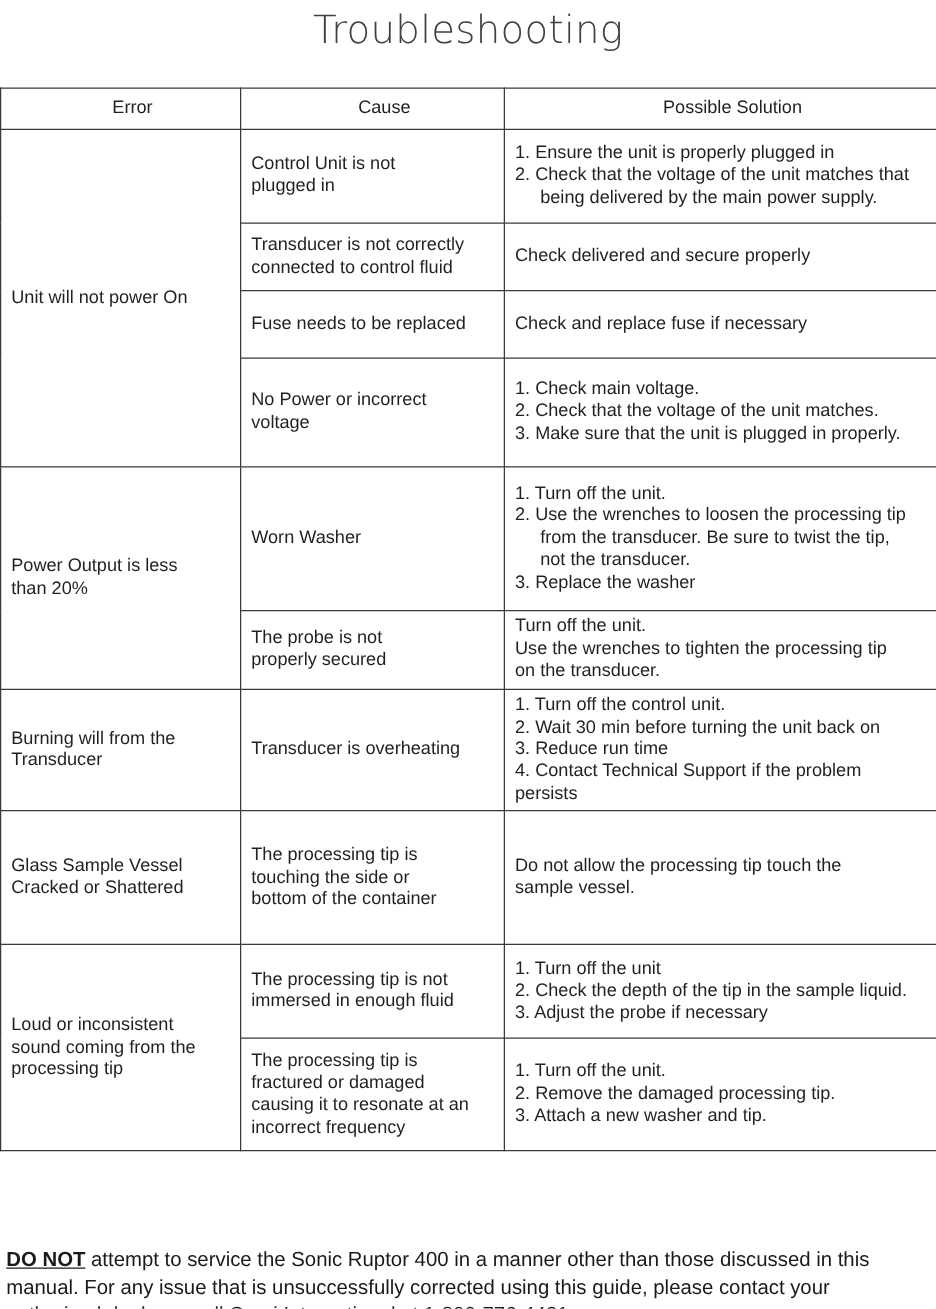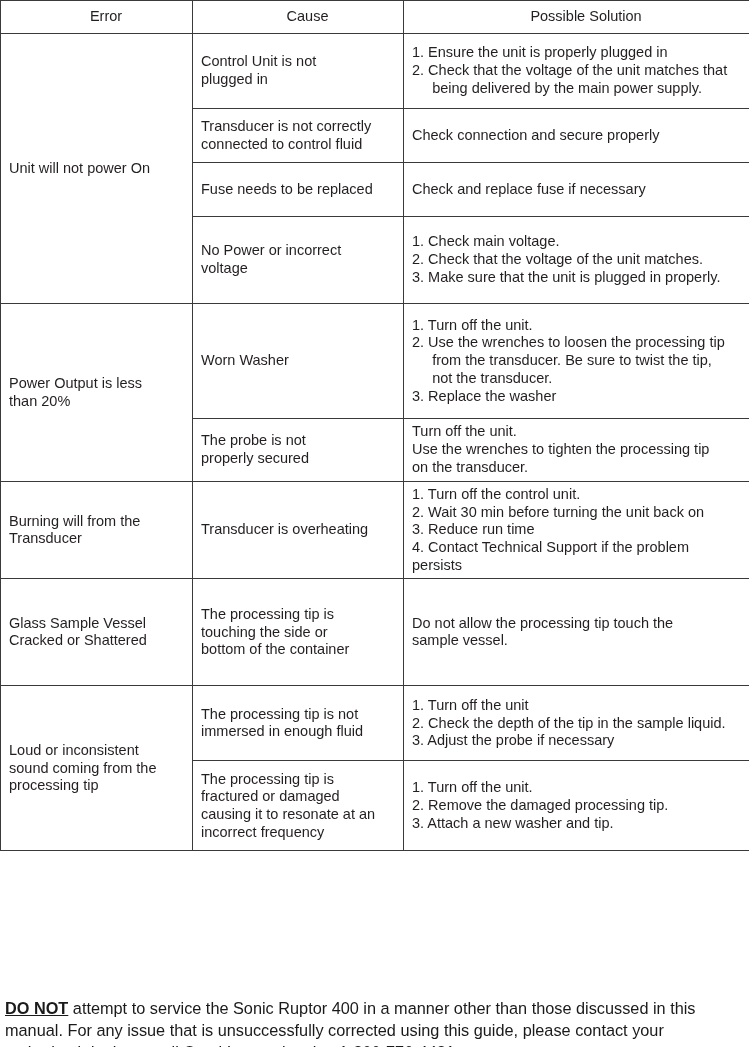--- a/index.html
+++ b/index.html
@@ -71,20 +71,21 @@
   .footer .bold {
     font-weight: bold;
     text-decoration: underline;
   }
 </style>
 </head>
 <body>
 
 <div class="page">
 
+  <h1 class="title">Troubleshooting</h1>
 
   <table class="ts-table">
     <colgroup>
       <col style="width:192px">
       <col style="width:211px">
       <col style="width:346px">
     </colgroup>
     <thead>
       <tr style="height:30px">
         <th>Error</th>
@@ -98,21 +99,21 @@
         <td class="error-col" rowspan="4">Unit will not power On</td>
         <td class="cause-col">Control Unit is not
 plugged in</td>
         <td class="solution-col">1. Ensure the unit is properly plugged in
 2. Check that the voltage of the unit matches that
      being delivered by the main power supply.</td>
       </tr>
       <tr style="height:54px">
         <td class="cause-col">Transducer is not correctly
 connected to control fluid</td>
-        <td class="solution-col">Check connection and secure properly</td>
+        <td class="solution-col">Check delivered and secure properly</td>
       </tr>
       <tr style="height:54px">
         <td class="cause-col">Fuse needs to be replaced</td>
         <td class="solution-col">Check and replace fuse if necessary</td>
       </tr>
       <tr style="height:87px">
         <td class="cause-col">No Power or incorrect
 voltage</td>
         <td class="solution-col">1. Check main voltage.
 2. Check that the voltage of the unit matches.

